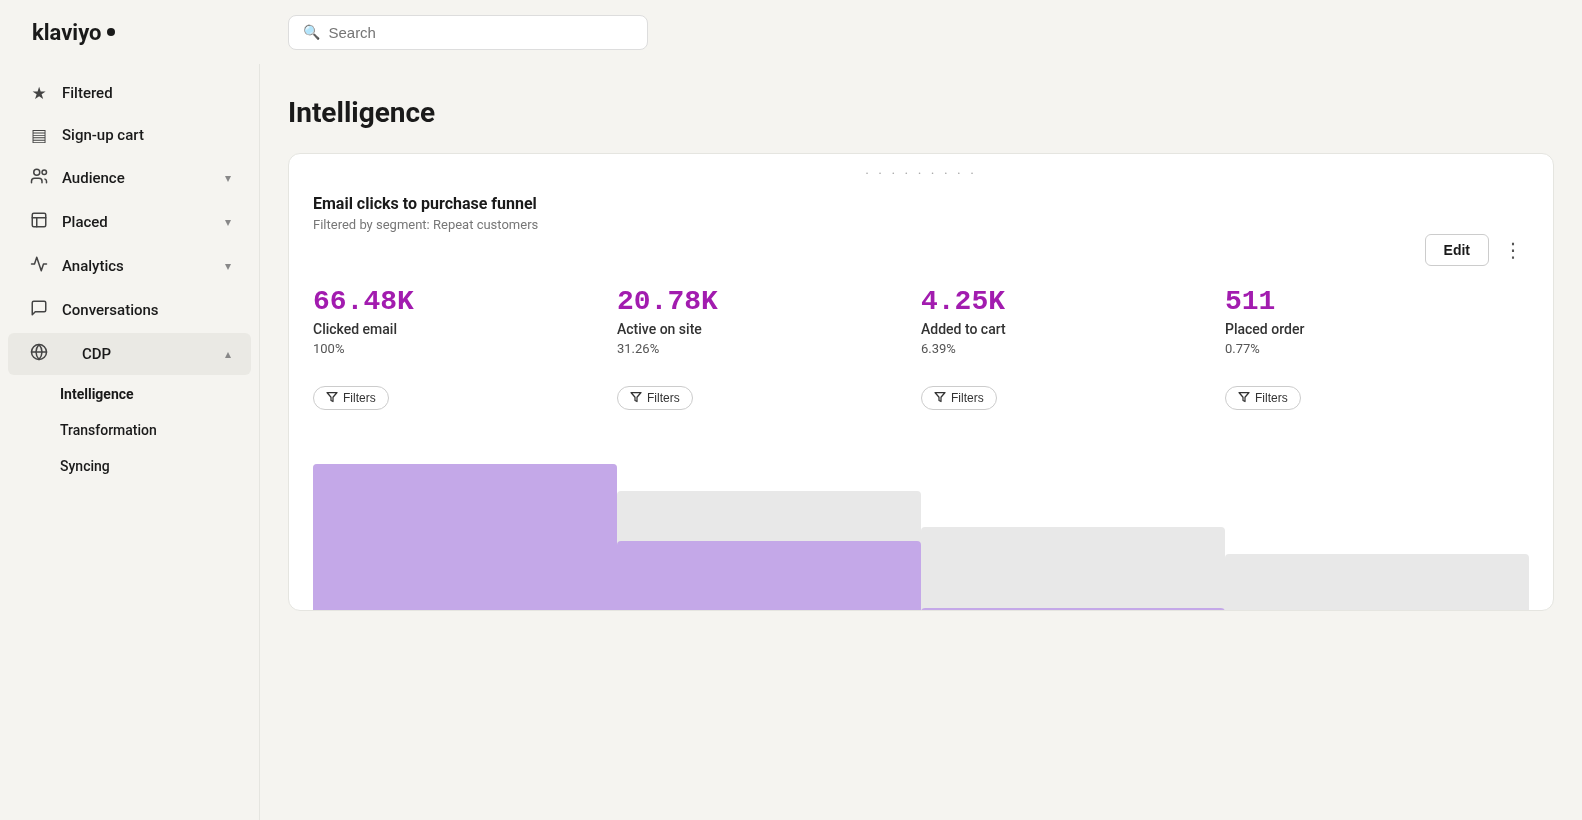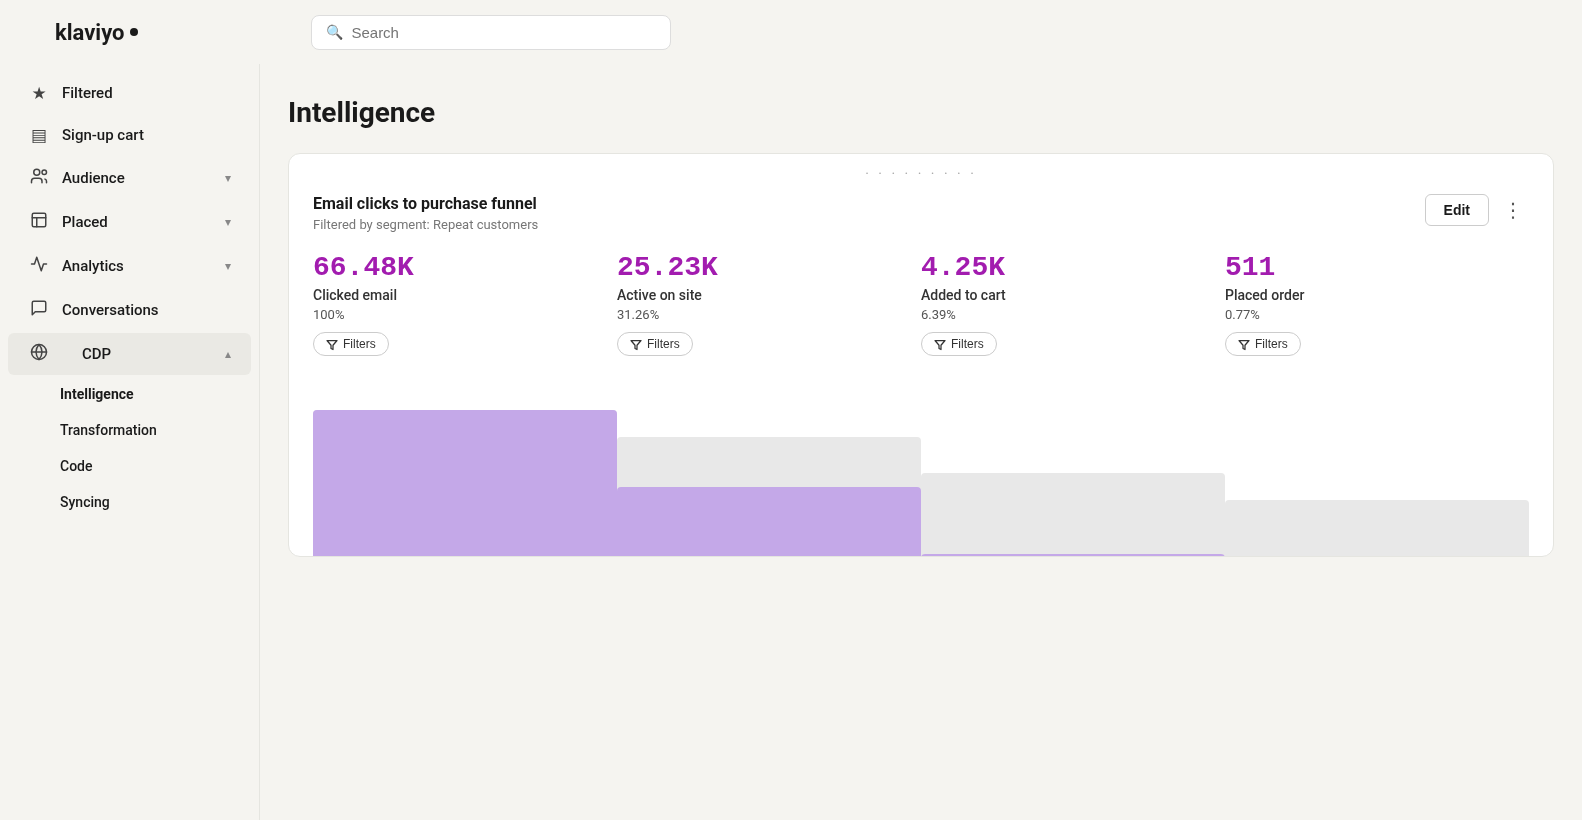--- a/index.html
+++ b/index.html
@@ -15,21 +15,20 @@
 
     
     .topbar {
       background: #f5f4f0;
       height: 64px;
       display: flex;
       align-items: center;
       padding: 0 32px;
       gap: 16px;
       flex-shrink: 0;
-      margin-left: 23px;
     }
     .logo {
       display: flex;
       align-items: center;
       gap: 4px;
       font-size: 22px;
       font-weight: 700;
       color: #1a1a1a;
       min-width: 240px;
     }
@@ -176,20 +175,21 @@
       margin-bottom: 4px;
     }
     .widget-subtitle {
       font-size: 13px;
       color: #777;
     }
     .widget-actions {
       display: flex;
       align-items: center;
       gap: 8px;
+      margin-top: 40px;
     }
     .edit-btn {
       border: 1.5px solid #ccc;
       background: #fff;
       border-radius: 6px;
       padding: 7px 18px;
       font-size: 14px;
       font-weight: 600;
       cursor: pointer;
       color: #1a1a1a;
@@ -228,30 +228,31 @@
       font-weight: 500;
       margin-bottom: 4px;
     }
     .metric-pct {
       font-size: 13px;
       color: #555;
       margin-bottom: 10px;
     }
     .filter-btn {
       display: inline-flex;
-      align-items: flex-end;
+      align-items: flex-start;
       gap: 5px;
       border: 1.5px solid #ccc;
       background: #fff;
       border-radius: 20px;
       padding: 4px 12px;
       font-size: 12px;
       font-weight: 500;
       cursor: pointer;
       color: #333;
+      margin-top: 20px;
     }
 
     
     .funnel-bars {
       display: grid;
       grid-template-columns: repeat(4, 1fr);
       padding: 16px 24px 0 24px;
       gap: 0;
       height: 200px;
       align-items: flex-end;
@@ -362,23 +363,20 @@
       </span>
       <span>CDP</span>
       <span class="chevron">▴</span>
     </div>
 
     <div class="sidebar-subitem active-sub">
       <span>Intelligence</span>
     </div>
     <div class="sidebar-subitem">
       <span>Transformation</span>
-    </div>
-    <div class="sidebar-subitem">
-      <span>Code</span>
     </div>
     <div class="sidebar-subitem">
       <span>Syncing</span>
     </div>
 
   </nav>
 
   <div class="content-area">
 
     <h1 class="page-title">Intelligence</h1>
@@ -406,21 +404,21 @@
       <div class="metric-label">Clicked email</div>
       <div class="metric-pct">100%</div>
       <button class="filter-btn">
         <svg width="12" height="12" viewBox="0 0 24 24" fill="none" stroke="currentColor" stroke-width="2.5" stroke-linecap="round" stroke-linejoin="round">
                 <polygon points="22 3 2 3 10 12.46 10 19 14 21 14 12.46 22 3"></polygon>
               </svg>
         Filters
       </button>
     </div>
           <div class="funnel-col">
-      <div class="metric-value">25.23K</div>
+      <div class="metric-value">20.78K</div>
       <div class="metric-label">Active on site</div>
       <div class="metric-pct">31.26%</div>
       <button class="filter-btn">
         <svg width="12" height="12" viewBox="0 0 24 24" fill="none" stroke="currentColor" stroke-width="2.5" stroke-linecap="round" stroke-linejoin="round">
                 <polygon points="22 3 2 3 10 12.46 10 19 14 21 14 12.46 22 3"></polygon>
               </svg>
         Filters
       </button>
     </div>
           <div class="funnel-col">

